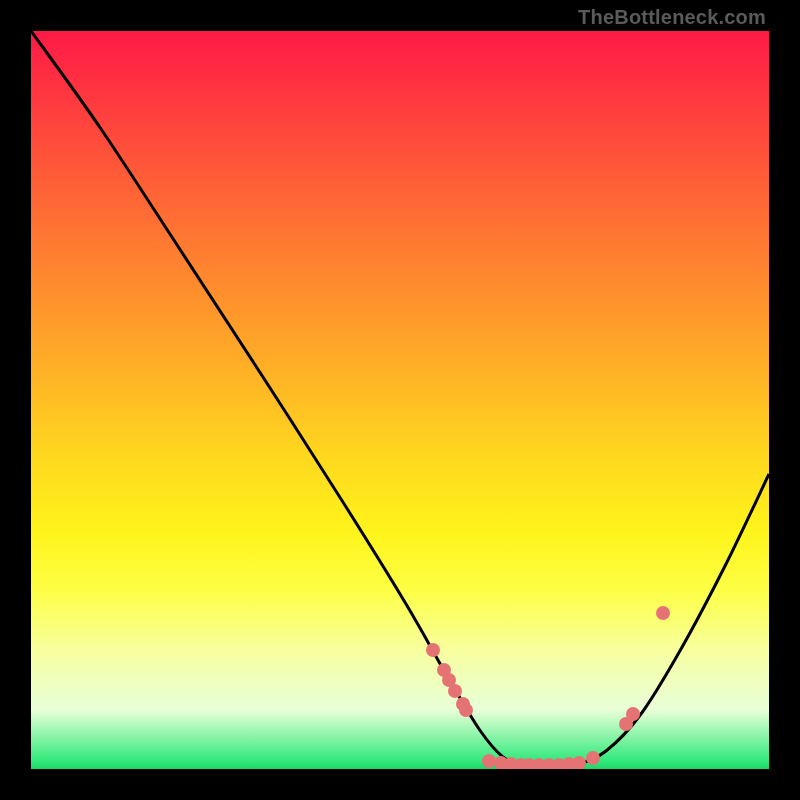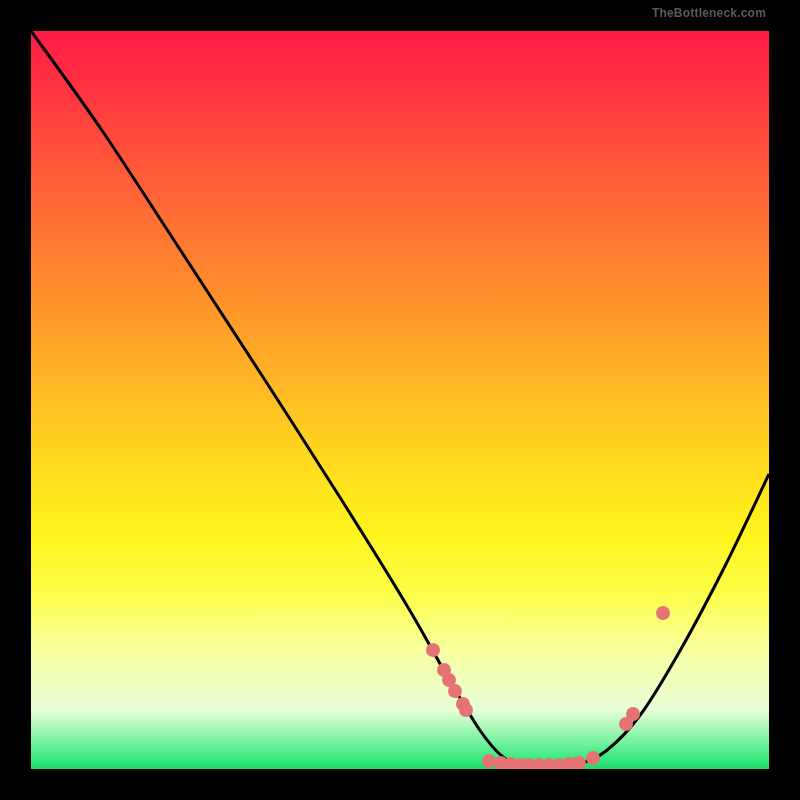--- a/index.html
+++ b/index.html
@@ -47,21 +47,21 @@
       #e8ffd8 92%,
       #2fe97a 99%,
       #20d468 100%
     );
   }
   .watermark {
     position: absolute;
     right: 34px;
     top: 6px;
     color: #5a5a5a;
-    font-size: 12px;
+    font-size: 20px;
     font-weight: 600;
     letter-spacing: 0.2px;
     user-select: none;
   }
   svg.curve {
     position: absolute;
     left: 0;
     top: 0;
     width: 738px;
     height: 738px;

